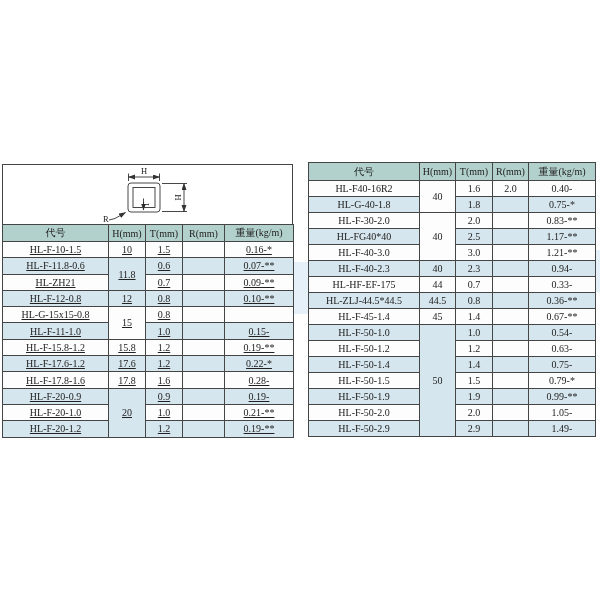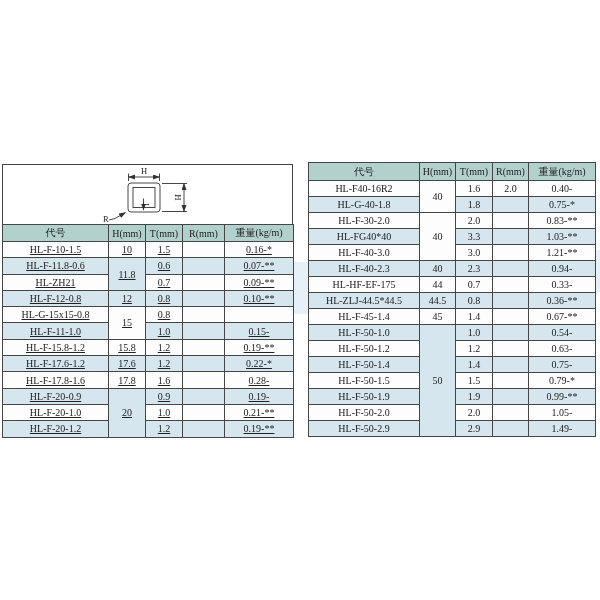--- a/index.html
+++ b/index.html
@@ -220,23 +220,23 @@
         </tr>
         <tr>
           <td>HL-F-30-2.0</td>
           <td rowspan="3" class="merged">40</td>
           <td>2.0</td>
           <td></td>
           <td>0.83-**</td>
         </tr>
         <tr class="alt">
           <td>HL-FG40*40</td>
-          <td>3.3</td>
-          <td></td>
-          <td>1.03-**</td>
+          <td>2.5</td>
+          <td></td>
+          <td>1.17-**</td>
         </tr>
         <tr>
           <td>HL-F-40-3.0</td>
           <td>3.0</td>
           <td></td>
           <td>1.21-**</td>
         </tr>
         <tr class="alt">
           <td>HL-F-40-2.3</td>
           <td>40</td>

